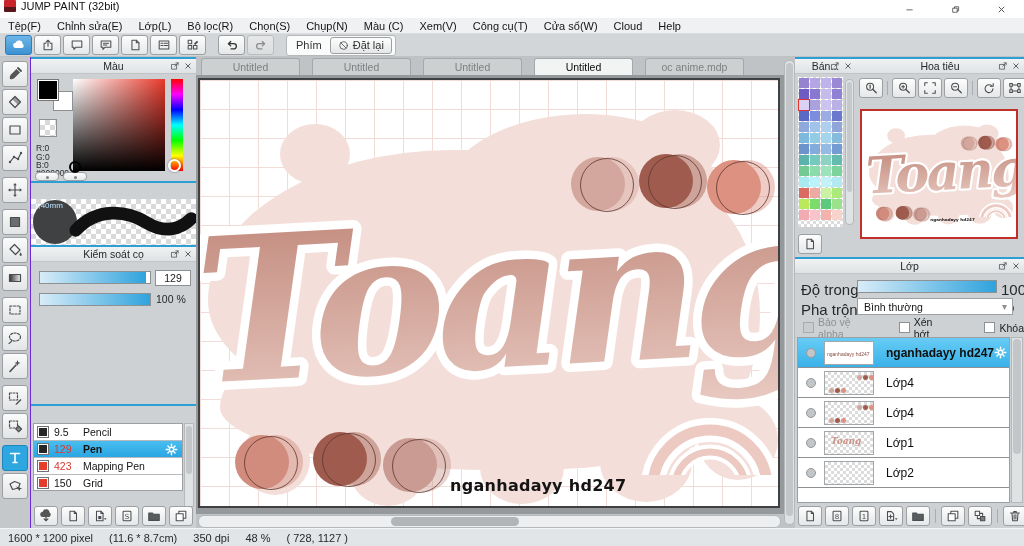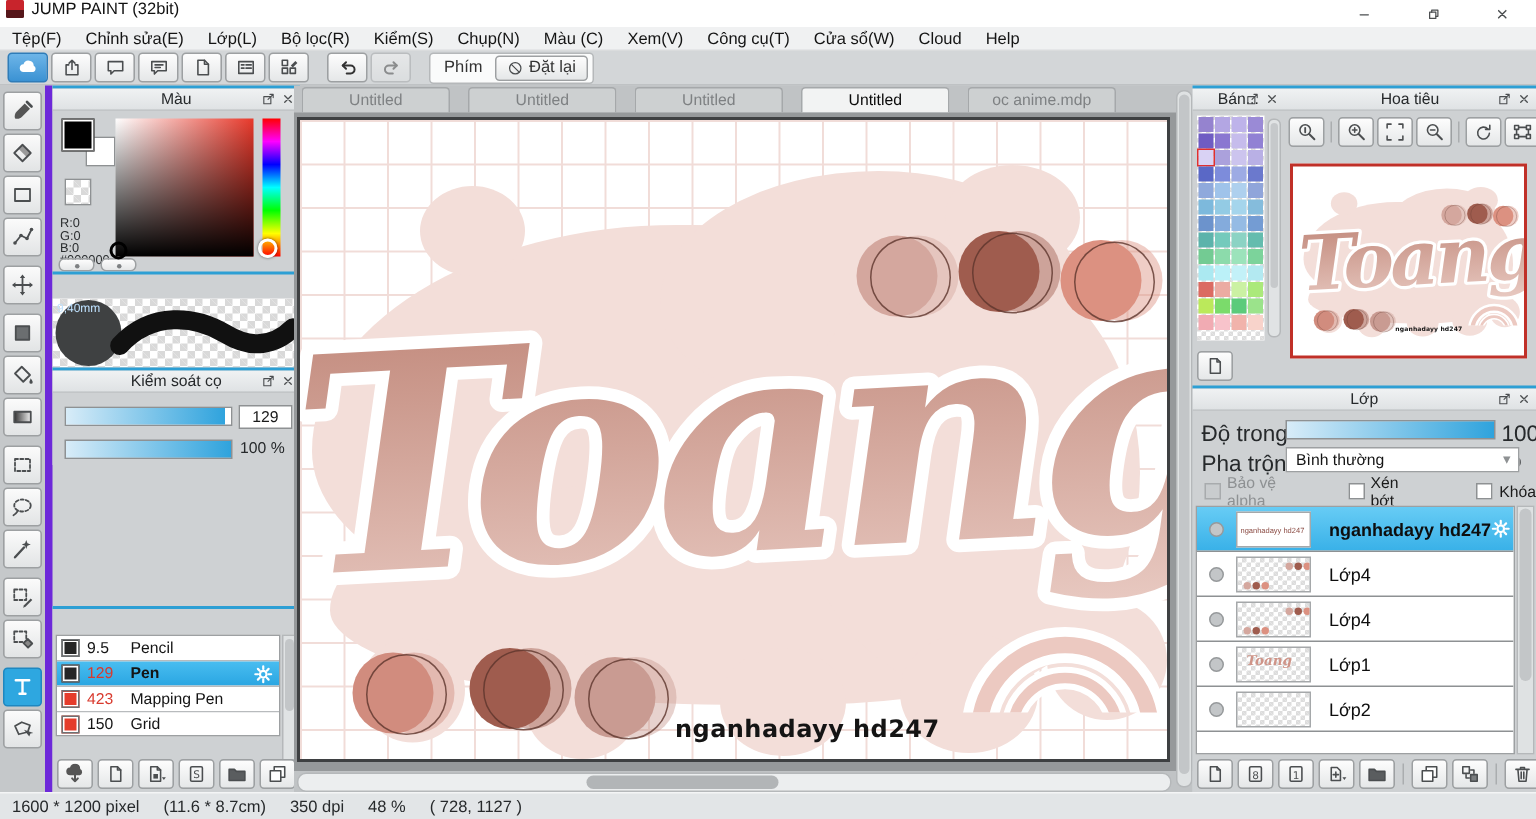--- a/index.html
+++ b/index.html
@@ -31,21 +31,21 @@
   .tool-btn{width:26px;height:26px;margin-bottom:2px;flex:none;background:linear-gradient(#fbfbfb,#e2e4e5);border:1px solid #9da0a2;border-radius:3px;display:flex;align-items:center;justify-content:center}
   .tool-btn svg{width:16px;height:16px}
   .tool-btn.active{background:#2ea7e0;border-color:#1f87c0}
   .tool-btn.active svg path{stroke:#fff}
   .tool-sep{height:4px;flex:none}
   
   .panel{position:absolute;background:#ced1d3;border-top:2px solid #2d9fd4;overflow:hidden}
   .phead{height:15px;display:flex;align-items:center;justify-content:center;position:relative;background:linear-gradient(#f0f2f3,#dfe2e4);font-size:10.5px;color:#26292b;border-bottom:1px solid #c2c5c7}
   .phicons{position:absolute;right:3px;top:2px;display:flex;gap:3px}
   .phicons svg{width:10px;height:10px}
-  #left-dock{position:absolute;left:30px;top:0;width:166px;bottom:0;background:#ced1d3;border-left:5px solid #6d28d9}
+  #left-dock{position:absolute;left:30px;top:0;width:166px;bottom:0;background:#ced1d3;border-left:1px solid #6d28d9}
   
   #p-color{left:0;top:0;width:165px;height:124px}
   #fg-back{position:absolute;left:22px;top:32px;width:20px;height:20px;background:#fff;border:1px solid #8e9193}
   #fg-front{position:absolute;left:6px;top:20px;width:22px;height:22px;background:#000;border:1px solid #777;box-shadow:0 0 0 1px #fff inset}
   #fg-trans{position:absolute;left:8px;top:60px;width:18px;height:18px;border:1px solid #8e9193}
   .rgb-line{position:absolute;left:5px;font-size:8.5px;color:#2a2d2f}
   .pill-btn{position:absolute;width:24px;height:9px;border:1px solid #9da0a2;border-radius:4px;background:linear-gradient(#fdfdfd,#e5e7e8)}
   .pill-btn i{position:absolute;left:10px;top:3px;width:3px;height:3px;background:#7e8183;border-radius:50%}
   #sv-square{position:absolute;left:42px;top:20px;width:92px;height:92px;background:linear-gradient(to bottom,rgba(0,0,0,0),#000),linear-gradient(to right,#fff,#e8392b)}
   #sv-marker{position:absolute;left:38px;top:102px;width:12px;height:12px;border:2px solid #000;border-radius:50%}
@@ -171,21 +171,21 @@
         </div>
     </div>
   </div>
 
   <div id="menubar">
       <div id="menu-items">
         <div class="menu-item">Tệp(F)</div>
         <div class="menu-item">Chỉnh sửa(E)</div>
         <div class="menu-item">Lớp(L)</div>
         <div class="menu-item">Bộ lọc(R)</div>
-        <div class="menu-item">Kiểm(S)</div>
+        <div class="menu-item">Chọn(S)</div>
         <div class="menu-item">Chụp(N)</div>
         <div class="menu-item">Màu (C)</div>
         <div class="menu-item">Xem(V)</div>
         <div class="menu-item">Công cụ(T)</div>
         <div class="menu-item">Cửa sổ(W)</div>
         <div class="menu-item">Cloud</div>
         <div class="menu-item">Help</div>
       </div>
     </div>
 

